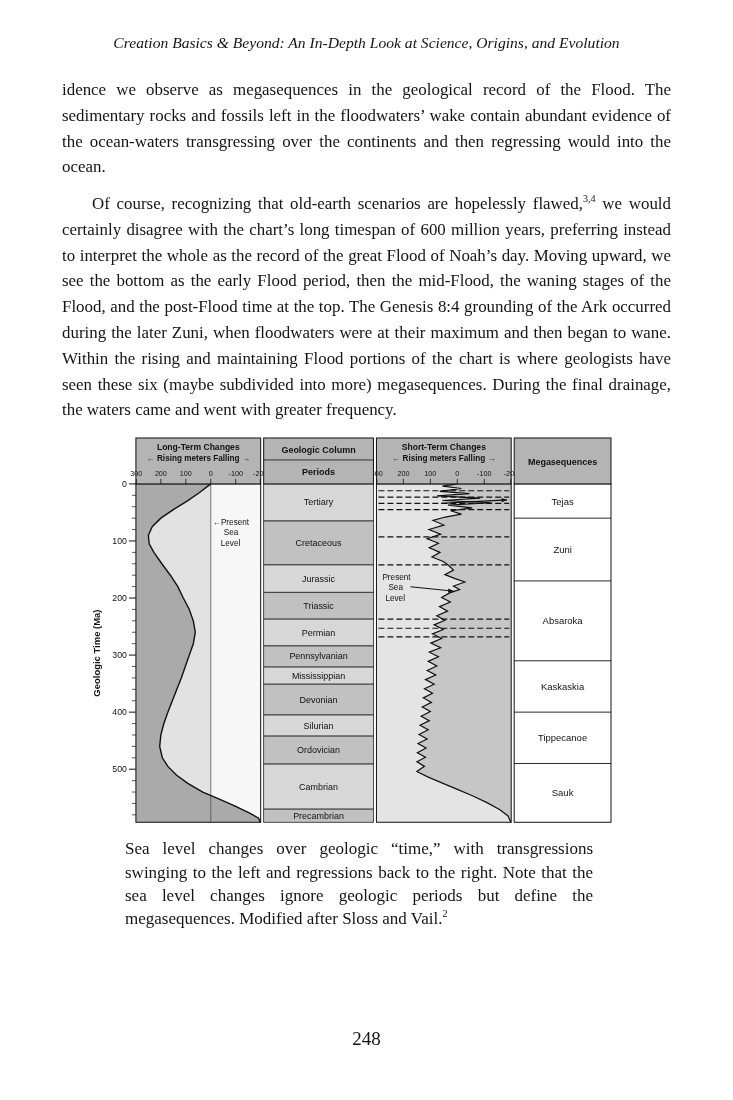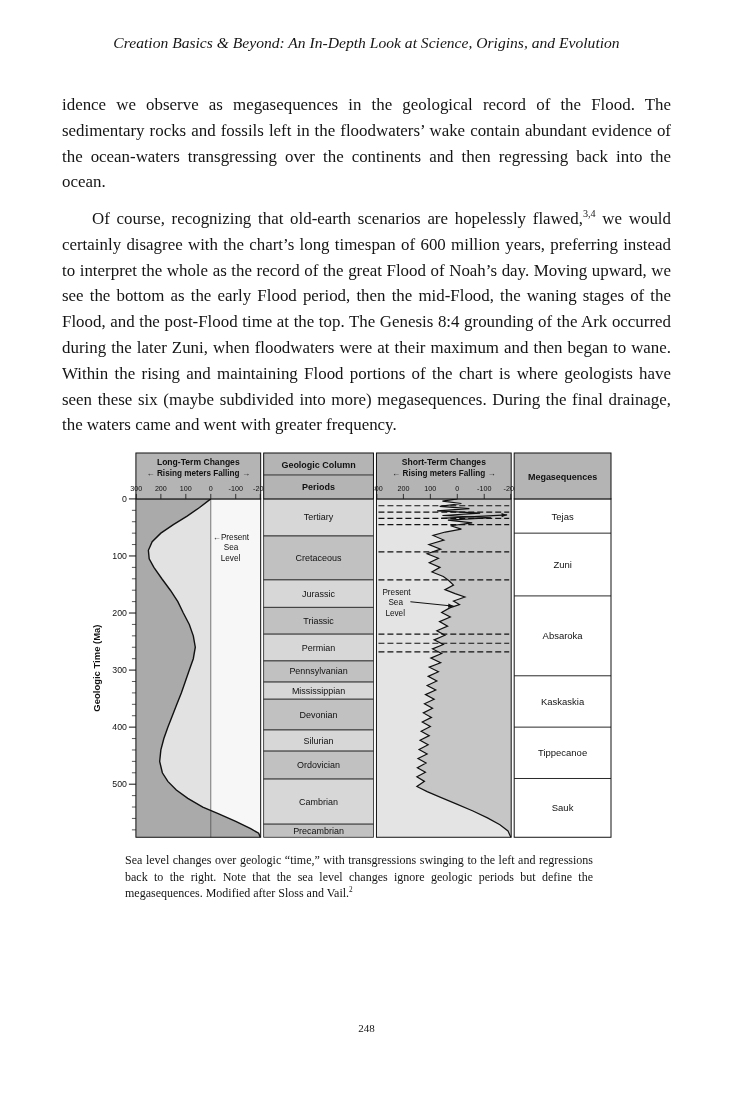--- a/index.html
+++ b/index.html
@@ -4,48 +4,48 @@
 <style>
   *{box-sizing:border-box}
   html,body{margin:0;padding:0;background:#ffffff}
   .page{
     width:733px;height:1100px;background:#fff;position:relative;
     font-family:"Liberation Serif",serif;color:#141414;
     padding:34px 62px 0;
   }
   .running-header{
     font-style:italic;text-align:center;font-size:15.6px;
-    margin-bottom:40px;white-space:nowrap;
+    margin-bottom:25px;white-space:nowrap;
   }
   .body-text p{
     font-size:16.9px;line-height:1.525;text-align:justify;
     margin:0 0 11px;
   }
   .body-text p.indent{text-indent:30px}
   sup.fnref{font-size:.6em;line-height:0;vertical-align:super}
   figure{margin:14px 0 0 26px;width:524px}
   figure svg{display:block;width:524px;height:auto}
   figcaption{
-    margin:9px 19px 0 37px;font-size:12px;line-height:1.36;
+    margin:9px 19px 0 37px;font-size:17px;line-height:1.36;
     text-align:justify;
   }
   .page-number{
-    position:absolute;bottom:66px;left:0;width:100%;
-    text-align:center;font-size:11px;
+    position:absolute;bottom:50px;left:0;width:100%;
+    text-align:center;font-size:19px;
   }
 </style>
 </head>
 <body>
 
 <div class="page">
 
   <div class="running-header">Creation Basics &amp; Beyond: An In-Depth Look at Science, Origins, and Evolution</div>
 
   <div class="body-text">
-    <p><span>idence we observe as megasequences in the geological record of the Flood. The sedimentary rocks and fossils left in the floodwaters’ wake contain abundant evidence of the ocean-waters transgressing over the continents and then regressing back into the ocean.</span><sup class="fnref"></sup><span></span></p>
+    <p><span>idence we observe as megasequences in the geological record of the Flood. The sedimentary rocks and fossils left in the floodwaters’ wake contain abundant evidence of the ocean-waters transgressing over the continents and then regressing would into the ocean.</span><sup class="fnref"></sup><span></span></p>
     <p class="indent"><span>Of course, recognizing that old-earth scenarios are hopelessly flawed,</span><sup class="fnref">3,4</sup><span> we would certainly disagree with the chart’s long timespan of 600 million years, preferring instead to interpret the whole as the record of the great Flood of Noah’s day. Moving upward, we see the bottom as the early Flood period, then the mid-Flood, the waning stages of the Flood, and the post-Flood time at the top. The Genesis 8:4 grounding of the Ark occurred during the later Zuni, when floodwaters were at their maximum and then began to wane. Within the rising and maintaining Flood portions of the chart is where geologists have seen these six (maybe subdivided into more) megasequences. During the final drainage, the waters came and went with greater frequency.</span></p>
   </div>
 
   <figure>
     <svg id="chart-svg" xmlns="http://www.w3.org/2000/svg" viewBox="0 0 525 392">
         <g>
           <rect x="48" y="47" width="125" height="339" fill="#e2e2e2"></rect>
           <rect x="123" y="47" width="50" height="339" fill="#f7f7f7"></rect>
           <path d="M48,47 L123.0,47.0 L111.8,55.6 L99.3,64.2 L85.5,72.7 L73.0,81.3 L64.3,89.9 L60.5,98.5 L61.3,107.0 L66.0,115.6 L74.0,127.0 L82.5,138.5 L90.0,149.9 L95.5,161.3 L101.5,172.8 L105.5,184.2 L107.5,195.6 L105.5,207.1 L101.5,218.5 L97.5,229.9 L93.5,241.4 L89.0,252.8 L84.5,264.2 L80.0,275.7 L76.0,287.1 L73.0,298.5 L71.8,310.0 L74.5,321.4 L80.0,330.0 L88.5,338.6 L100.0,347.1 L115.0,355.7 L131.0,362.6 L148.0,370.0 L163.0,377.4 L171.0,382.0 L172.6,386.0 L48,386 Z" fill="#aaaaaa"></path>
           <line x1="123" y1="47" x2="123" y2="386" stroke="#444" stroke-width="0.7"></line>

